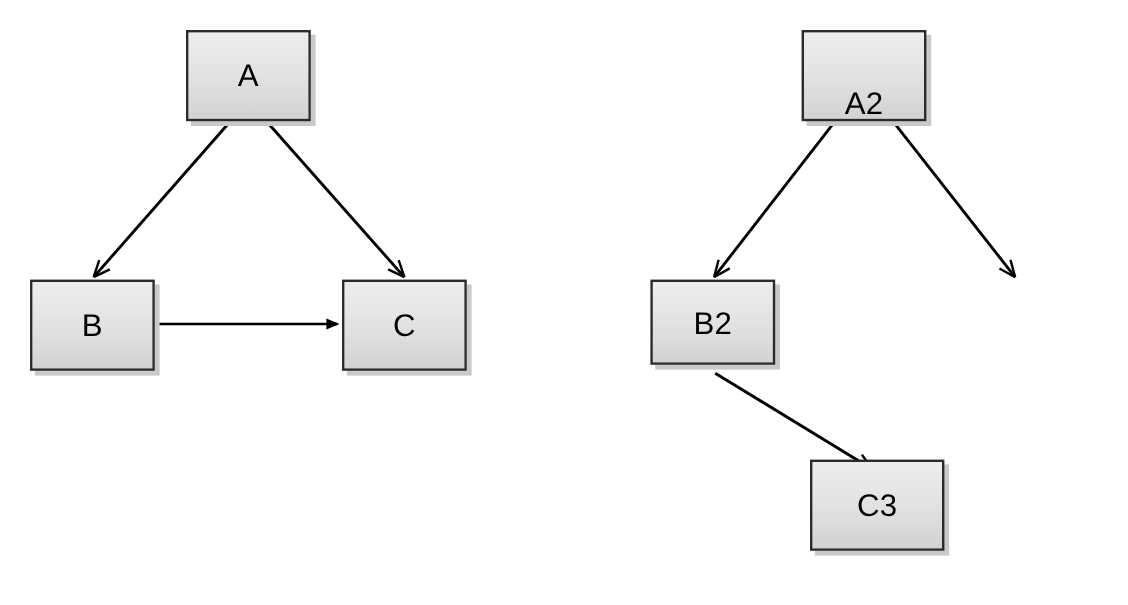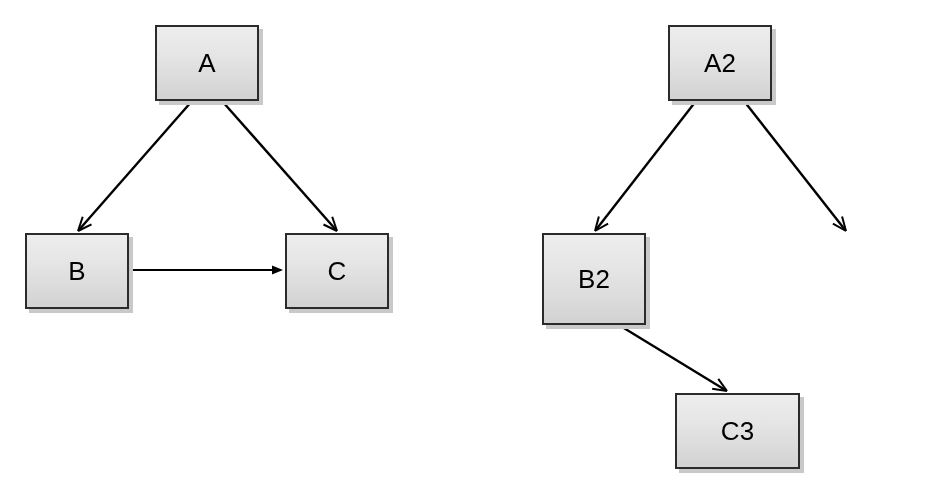--- a/index.html
+++ b/index.html
@@ -87,23 +87,23 @@
 
   <div class="node" style="left: 155px; top: 25px; width: 104px; height: 76px;">
     <span class="node-label">A</span>
   </div>
   <div class="node" style="left: 25px; top: 233px; width: 104px; height: 76px;">
     <span class="node-label">B</span>
   </div>
   <div class="node" style="left: 285px; top: 233px; width: 104px; height: 76px;">
     <span class="node-label">C</span>
   </div>
-  <div class="node" style="left: 668px; top: 25px; width: 104px; height: 76px;">
+  <div class="node" style="left: 668px; top: 25px; width: 104px; height: 76px; align-items: flex-end;">
     <span class="node-label">A2</span>
   </div>
-  <div class="node" style="left: 542px; top: 233px; width: 104px; height: 92px; text-align: center;">
+  <div class="node" style="left: 542px; top: 233px; width: 104px; height: 71px; text-align: center;">
     <span class="node-label">B2</span>
   </div>
-  <div class="node" style="left: 675px; top: 393px; width: 125px; height: 76px;">
+  <div class="node" style="left: 675px; top: 383px; width: 112px; height: 76px;">
     <span class="node-label">C3</span>
   </div>
 
 </div>
 
 </body></html>

